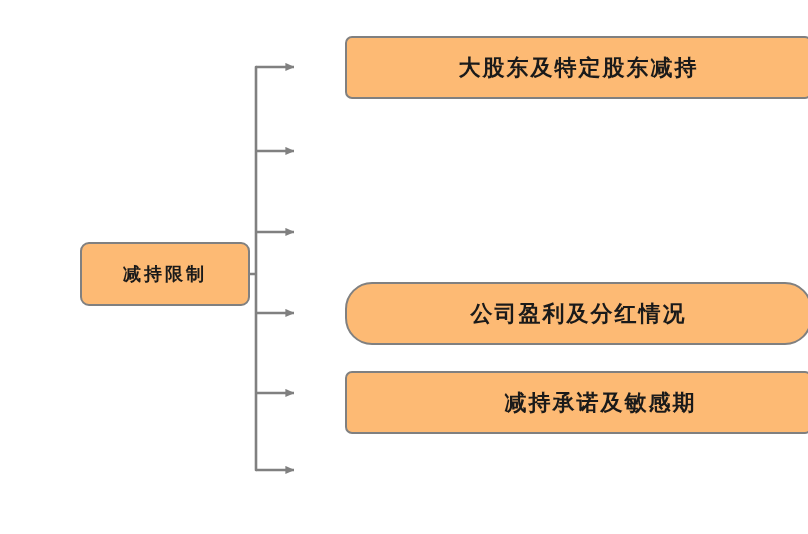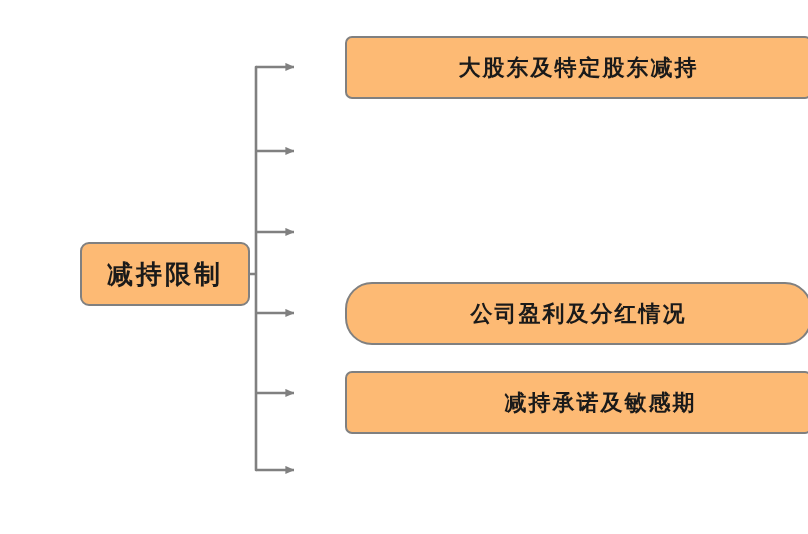--- a/index.html
+++ b/index.html
@@ -50,21 +50,21 @@
     border-radius: 7px;
   }
   .node-label {
     color: #1a1a1a;
     font-weight: bold;
     letter-spacing: 2px;
     white-space: nowrap;
     font-family: "DejaVu Serif", "Liberation Serif", serif;
   }
   .node-root .node-label {
-    font-size: 26px;
+    font-size: 18px;
     letter-spacing: 3px;
   }
   .node-branch .node-label {
     font-size: 22px;
   }
   .b0 { top: 36px; }
   .b1 { top: 120px; }
   .b2 { top: 201px; }
   .b3 { top: 282px; border-radius: 27px; }
   .b4 { top: 371px; padding-left: 44px; }

